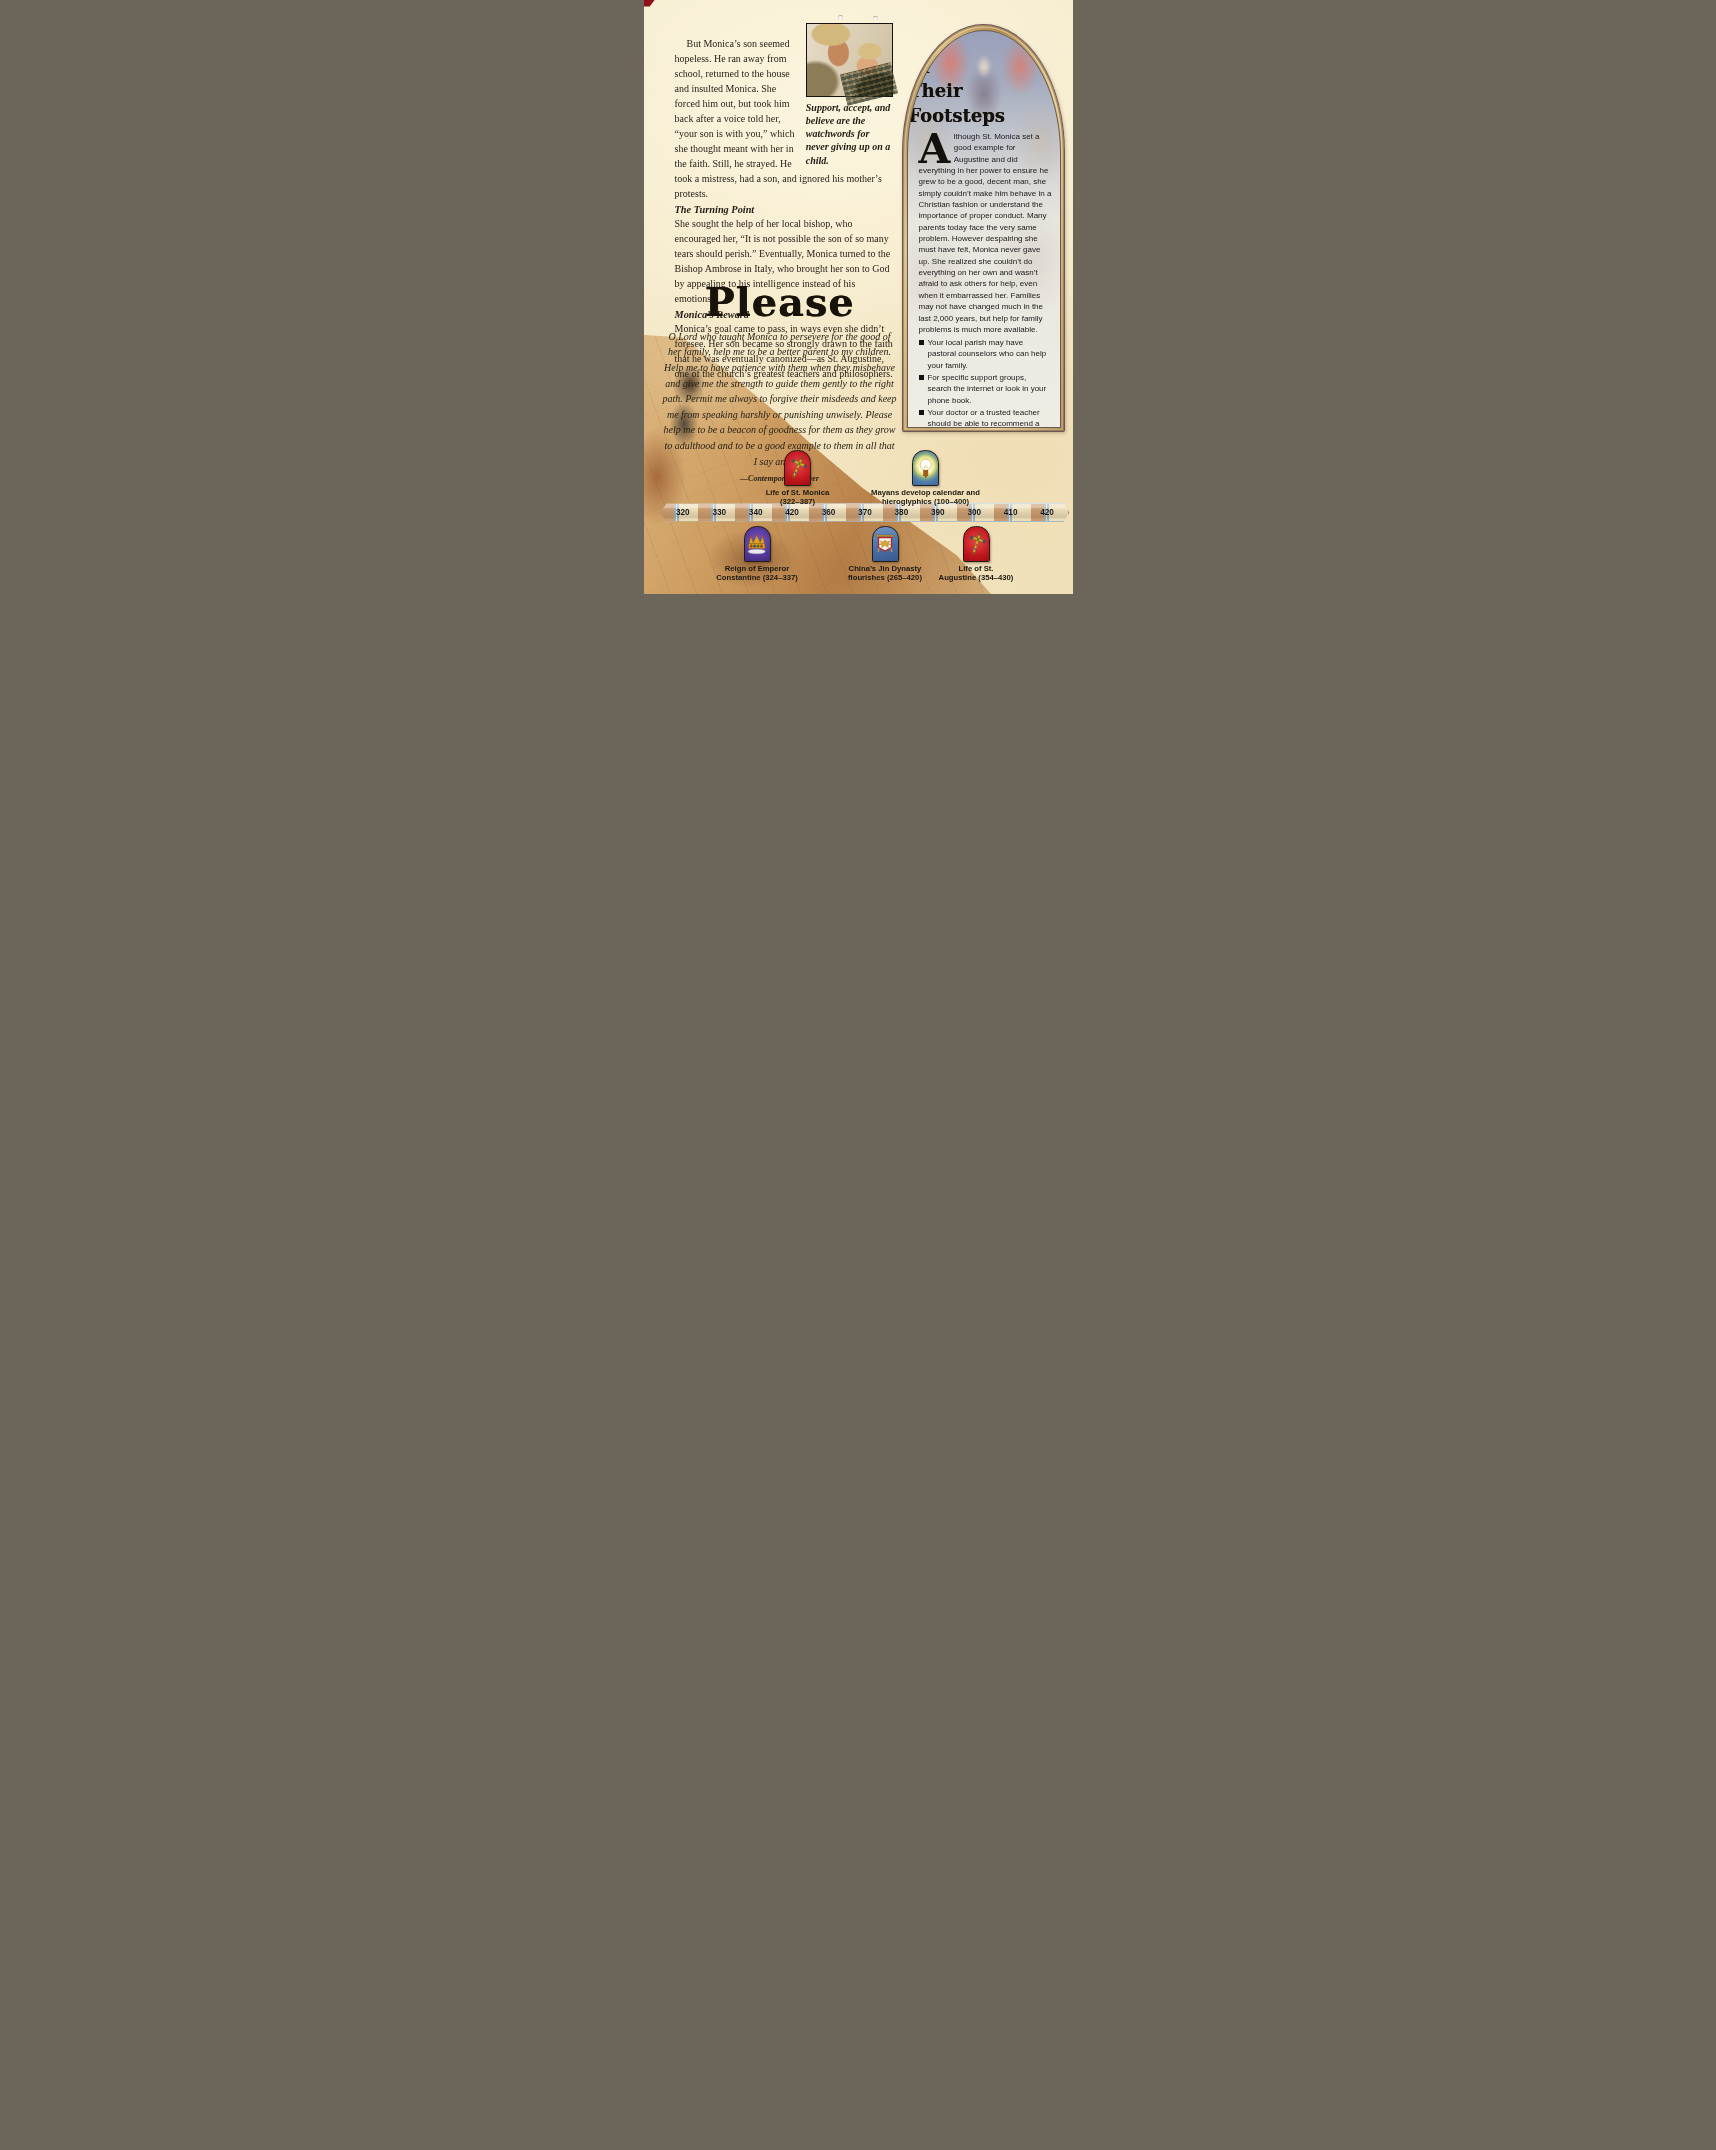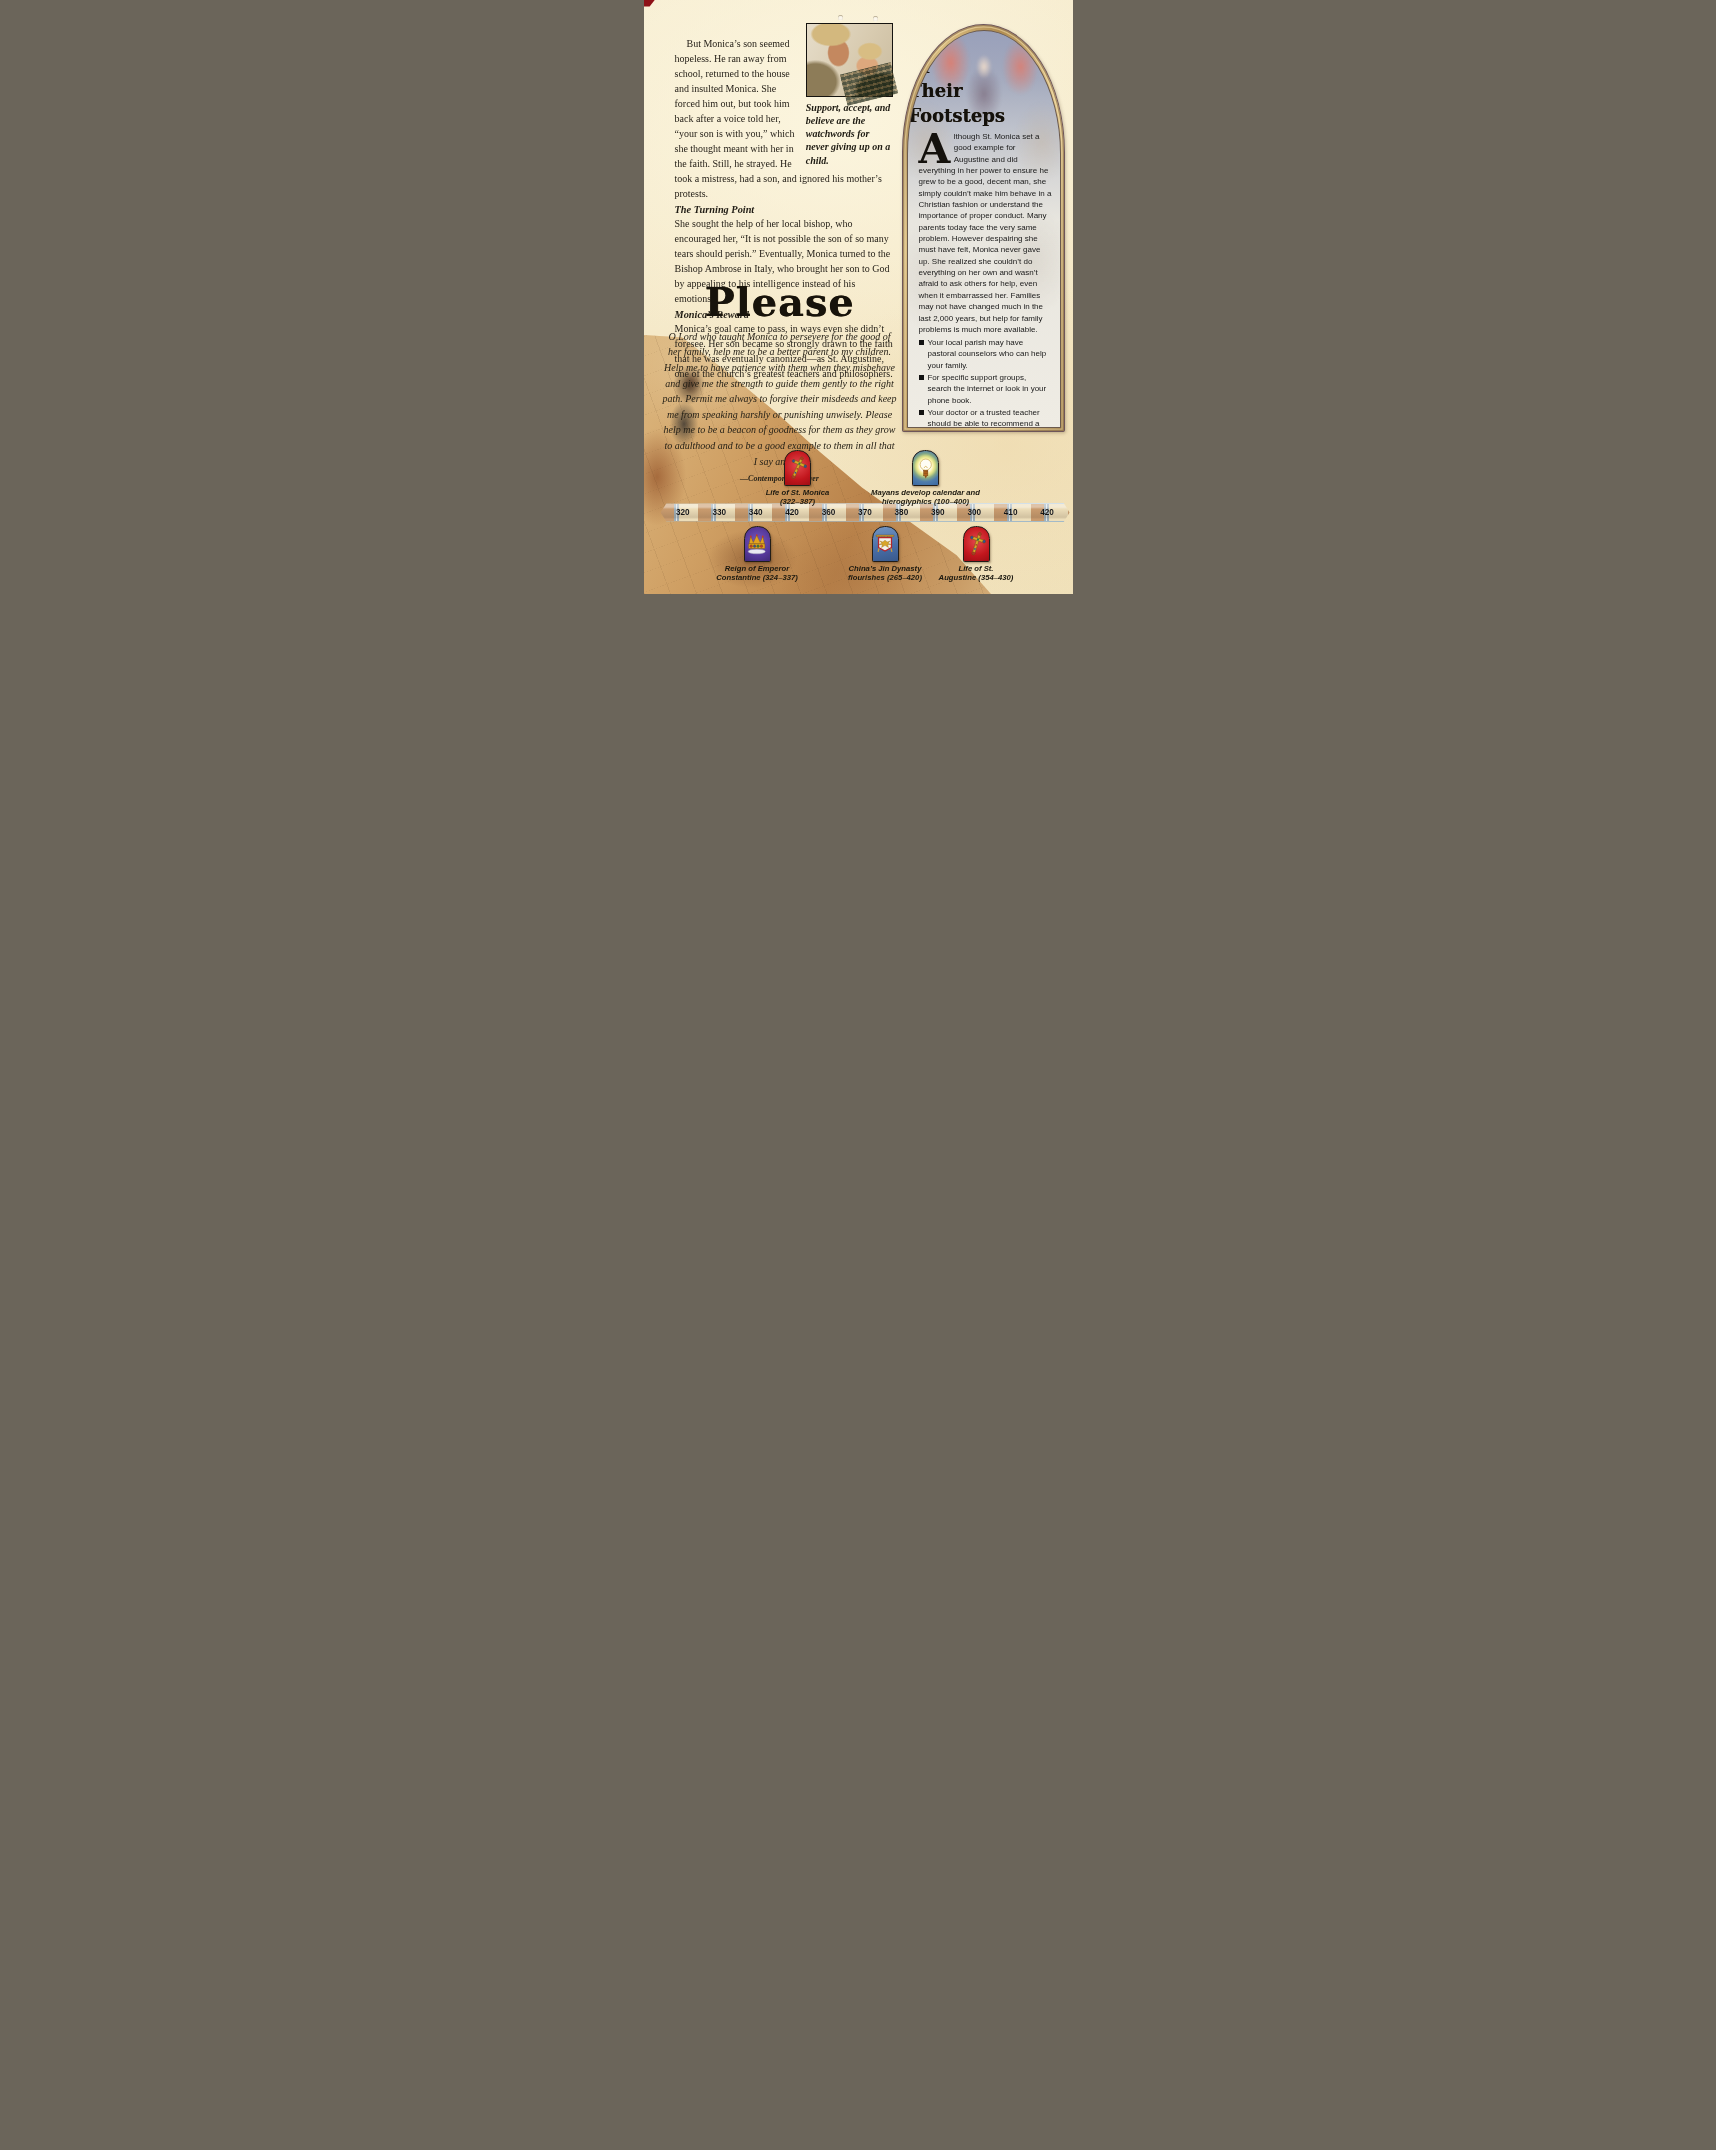--- a/index.html
+++ b/index.html
@@ -89,21 +89,21 @@
     clip-path:polygon(0 50%,1.4% 4%,98.6% 0,100% 50%,98.6% 100%,1.4% 96%);
     border-top:1.3px solid #d3e0e8;border-bottom:1.3px solid #a3bac8;box-sizing:border-box;
     background:
       linear-gradient(180deg, rgba(255,255,255,.4) 0 18%, rgba(255,255,255,0) 30%, rgba(90,70,50,.18) 78%, rgba(90,70,50,0) 90%),
       repeating-linear-gradient(90deg, rgba(150,178,198,0) 0 13px, rgba(150,178,198,.85) 13px 14.6px, rgba(224,236,242,.9) 14.6px 16.3px, rgba(150,178,198,.85) 16.3px 18px, rgba(150,178,198,0) 18px 37px),
       repeating-linear-gradient(90deg,#c99b6e 0 18.5px,#ecddb9 18.5px 37px);}
   .tl-years{position:absolute;inset:0;display:flex;justify-content:space-between;align-items:center;
     padding:0 15.5px;font-family:"Liberation Sans",sans-serif;font-weight:bold;font-size:8.2px;color:#141414;gap:11px;}
   .tl-years span{text-shadow:0 0.4px 0 rgba(255,255,255,.5);}
   
-  .event{position:absolute;z-index:2;text-align:center;font-family:"Liberation Sans",sans-serif;font-style:italic;}
+  .event{position:absolute;z-index:2;text-align:center;font-family:"Liberation Sans",sans-serif;}
   .event .lbl{margin-top:2.2px;font-weight:bold;font-size:7.7px;line-height:1.18;color:#1c1910;}
   .arch-icon{width:25px;height:34px;margin:0 auto;border:0.9px solid #221d18;border-radius:12.5px 12.5px 1.3px 1.3px;
     box-shadow:0.9px 1.3px 2.2px rgba(70,45,20,.4);display:flex;align-items:center;justify-content:center;overflow:hidden;}
   .arch-red{background:radial-gradient(circle at 50% 42%,#e4494d 0%,#c2161d 62%,#9e0e14 100%);}
   .arch-bulb{background:radial-gradient(circle at 50% 44%,#fffdf0 0 25%,#f9f0a0 34%,#d3da84 43%,#84a886 54%,#4e7cab 70%,#3a67a1 100%);}
   .arch-purple{background:radial-gradient(circle at 50% 45%,#7a5cc2 0%,#55389a 62%,#402a78 100%);}
   .arch-blue{background:linear-gradient(168deg,#7295c2 0%,#4a6fa8 55%,#39598c 100%);}
   .ev-monica{left:115px;top:450px;width:78px;}
   .ev-mayans{left:227px;top:450px;width:110px;}
   .ev-constantine{left:68px;top:526px;width:91px;}

